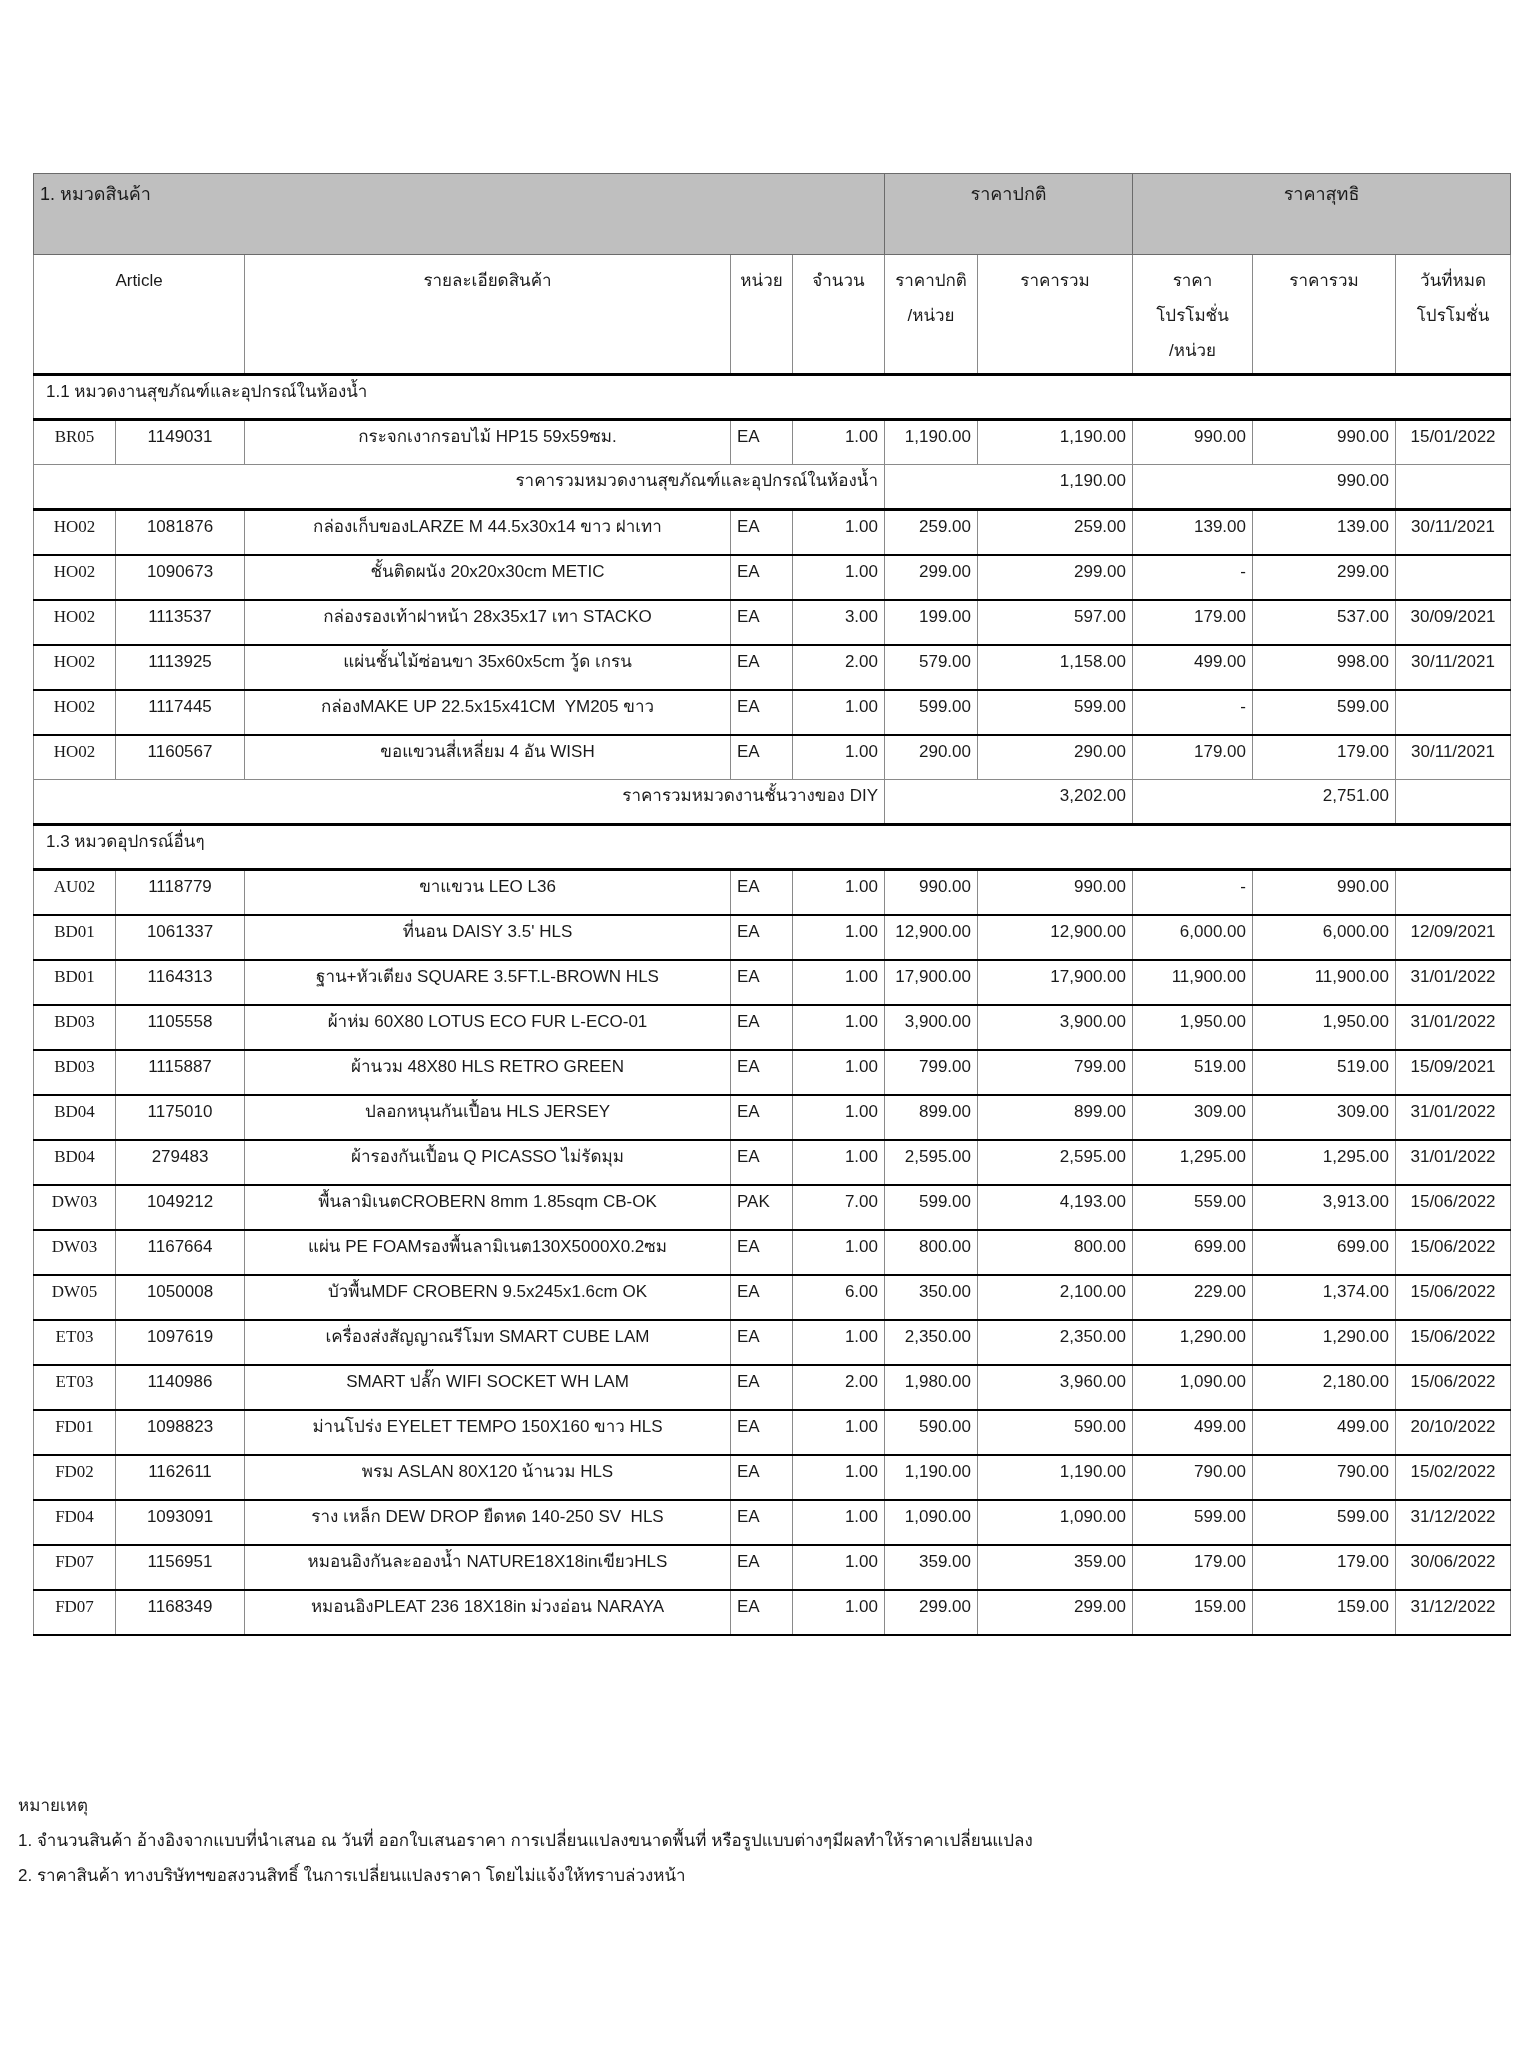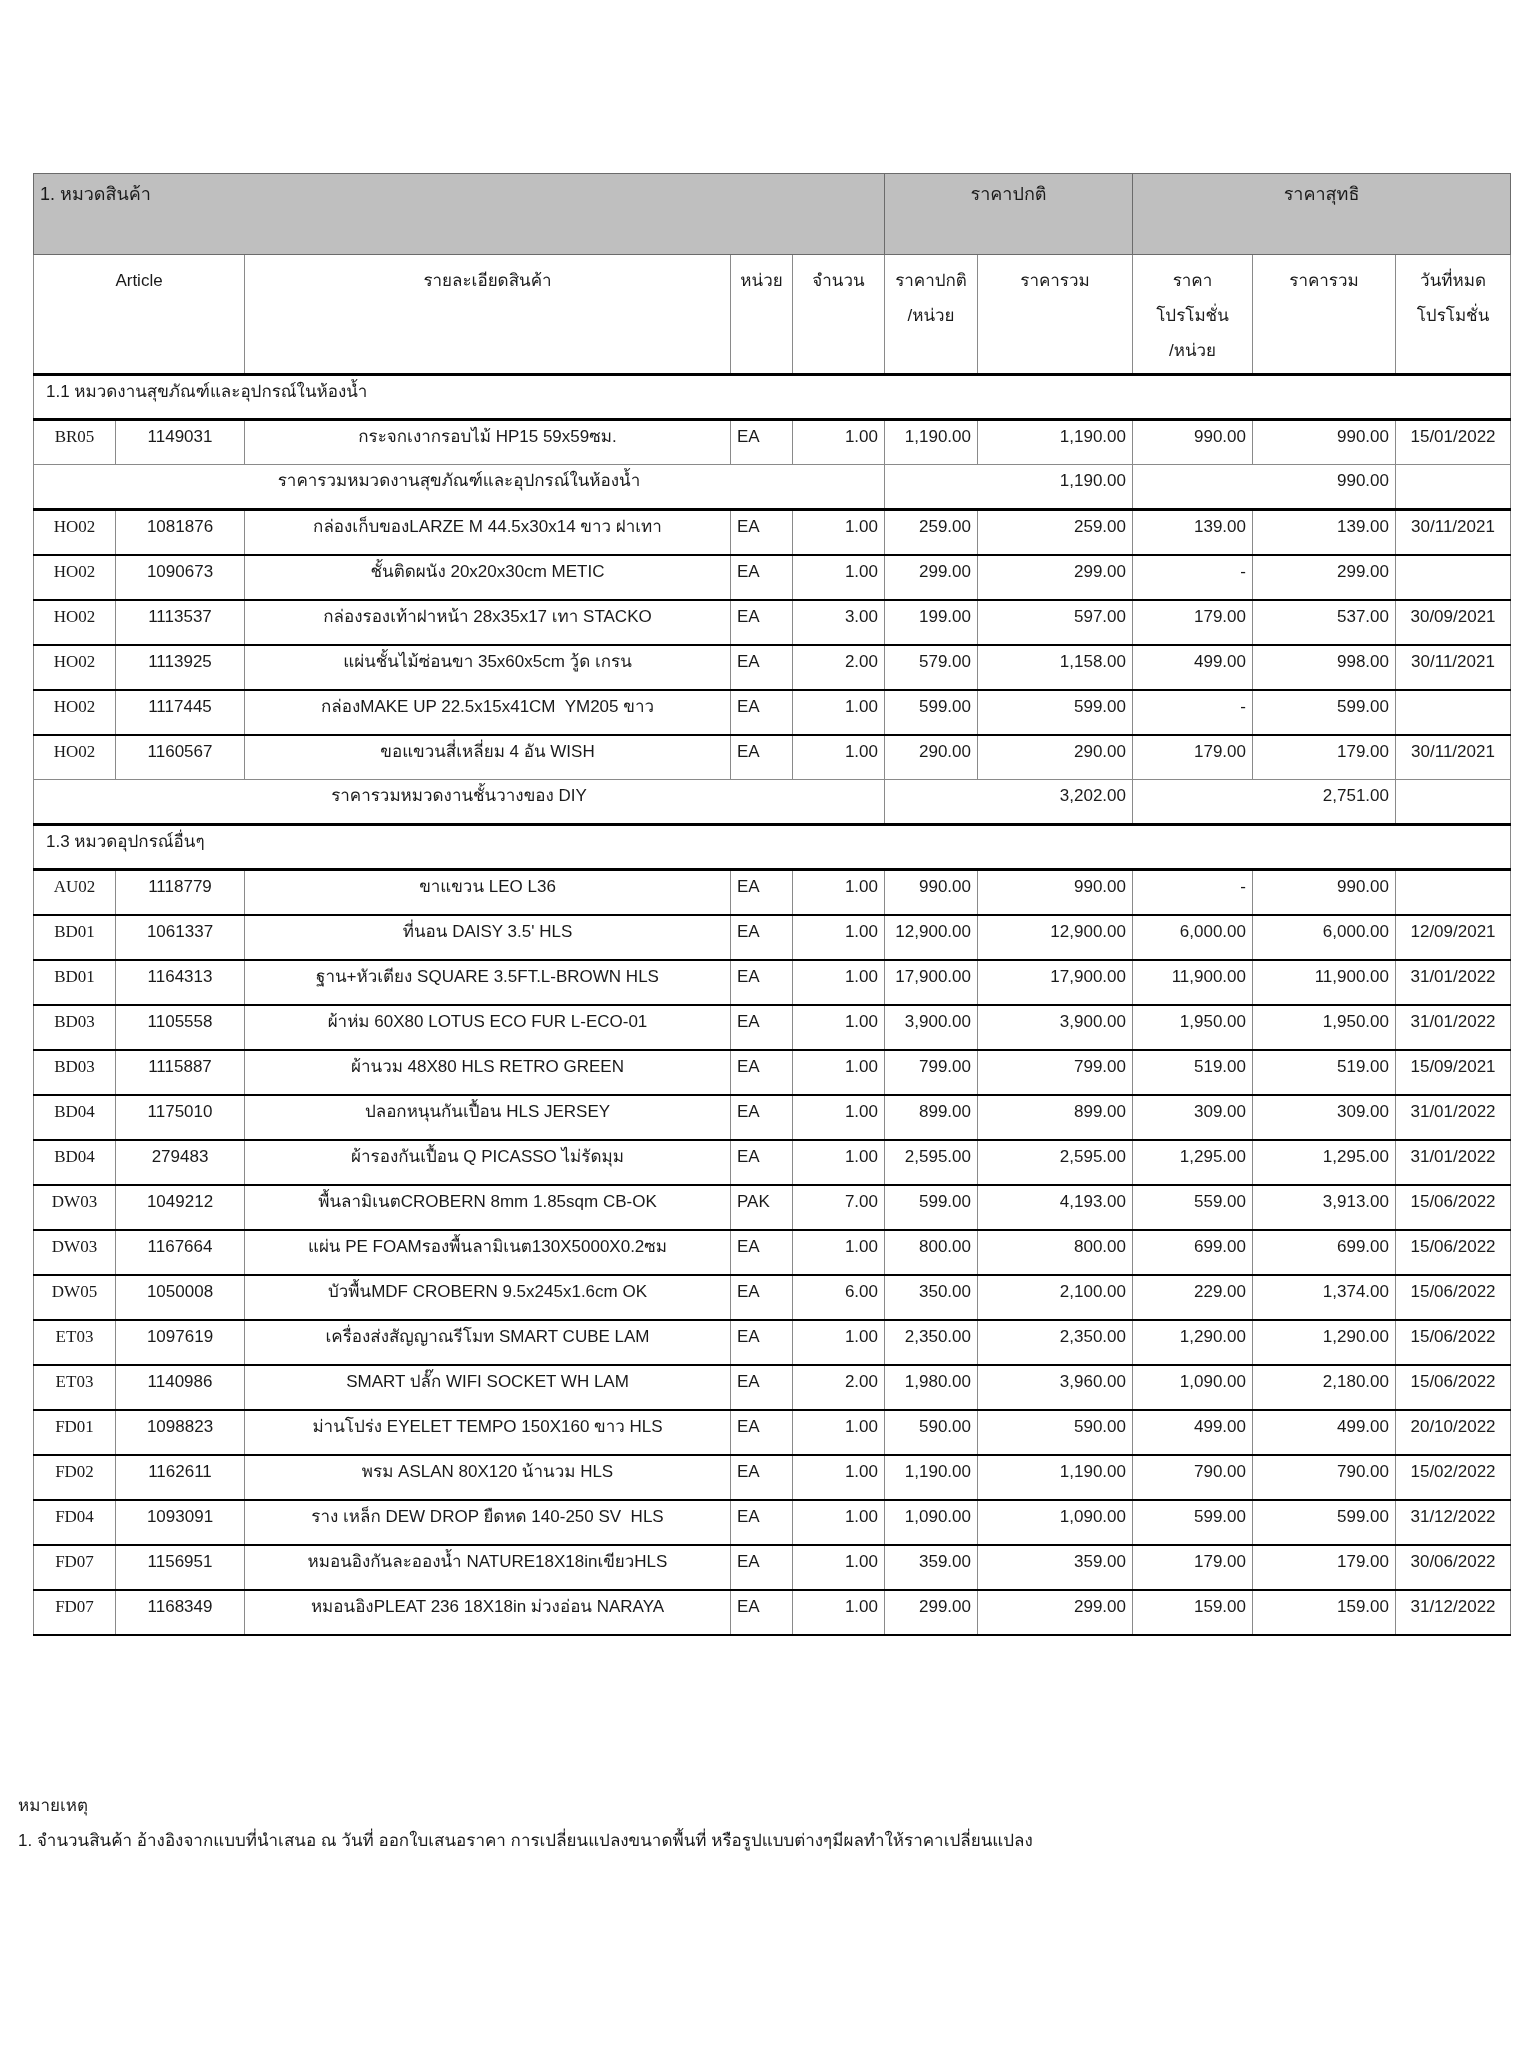--- a/index.html
+++ b/index.html
@@ -28,21 +28,21 @@
   tr.item td{height:45px;border-top:2px solid #000;}
   tr.item.last td{border-bottom:2px solid #000;}
   tr.sum td{height:45px;border-top:1px solid #8a8a8a;border-bottom:3px solid #000;}
 
   td.c-code{text-align:center;font-family:Liberation Serif, serif;}
   td.c-art{text-align:center;}
   td.c-desc{text-align:center;padding-left:9px;}
   td.c-unit{text-align:left;}
   td.c-qty,td.c-pu,td.c-tot,td.c-promo,td.c-net{text-align:right;padding-right:8px;}
   td.c-date{text-align:center;padding-left:2px;padding-right:2px;}
-  td.sum-label{text-align:center;padding-left:14px;margin-left:39px;}
+  td.sum-label{text-align:right;padding-left:14px;margin-left:39px;}
   td.sum-val{text-align:right;padding-right:8px;}
 
   
   .notes{position:absolute;left:18px;top:1788px;width:1500px;font-size:17px;line-height:35px;}
   .notes .note-line{white-space:pre;}
 </style>
 </head>
 <body>
 
 <div class="sheet">
@@ -388,15 +388,16 @@
           <td class="c-promo">159.00</td>
           <td class="c-net">159.00</td>
           <td class="c-date">31/12/2022</td>
         </tr>
       </tbody>
   </table>
 
   <div class="notes">
     <div class="note-line">หมายเหตุ</div>
     <div class="note-line">1. จำนวนสินค้า อ้างอิงจากแบบที่นำเสนอ ณ วันที่ ออกใบเสนอราคา การเปลี่ยนแปลงขนาดพื้นที่ หรือรูปแบบต่างๆมีผลทำให้ราคาเปลี่ยนแปลง</div>
+    <div class="note-line">2. ราคาสินค้า ทางบริษัทฯขอสงวนสิทธิ์ ในการเปลี่ยนแปลงราคา โดยไม่แจ้งให้ทราบล่วงหน้า</div>
   </div>
 
 </div>
 
 </body></html>

